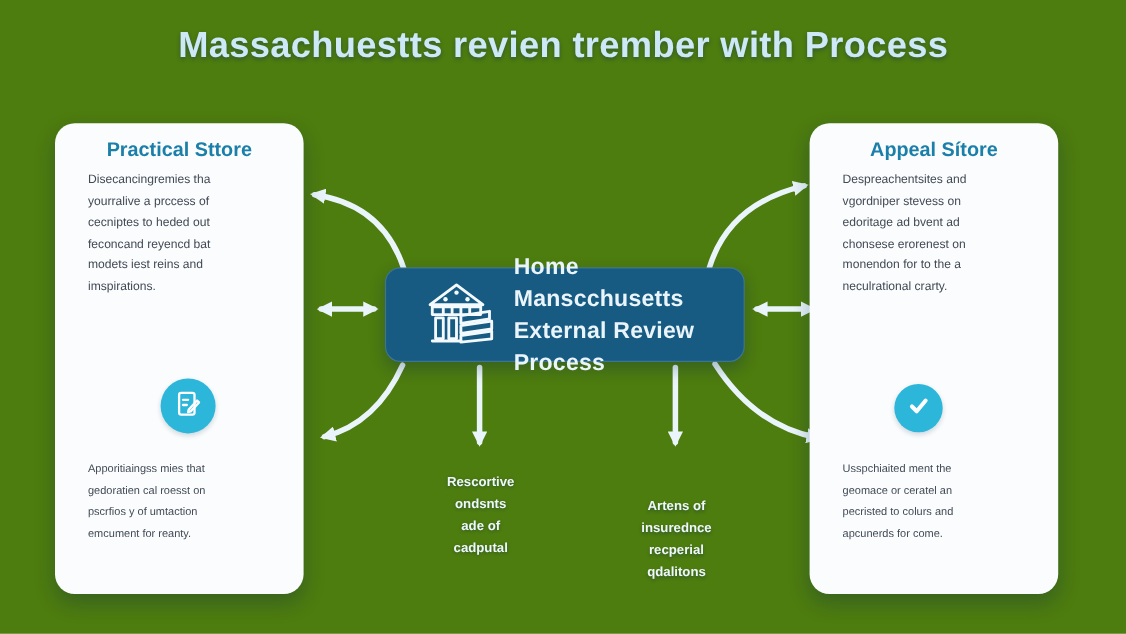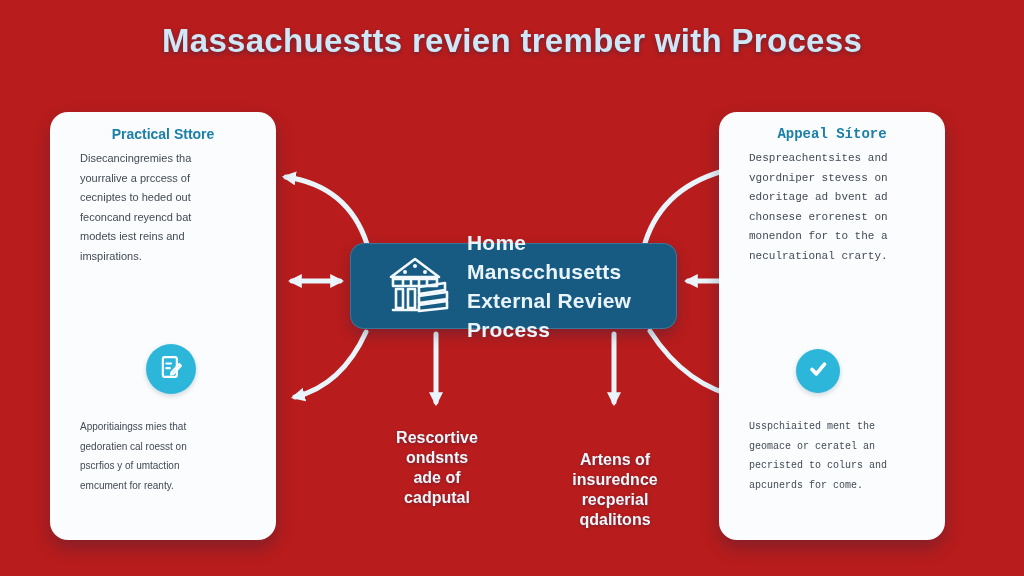--- a/index.html
+++ b/index.html
@@ -1,36 +1,36 @@
 <!DOCTYPE html>
 <html><head>
 <meta charset="utf-8">
 <style>
   html,body { margin:0; padding:0; }
   .stage {
     position:relative; width:1024px; height:576px; overflow:hidden;
-    background:#b91c1c;
+    background:#4d7c0f;
     font-family:"Liberation Sans", sans-serif;
   }
   .title {
     position:absolute; top:22px; left:0; width:100%;
     text-align:center; font-size:33px; font-weight:bold;
     color:#cfe8f7; letter-spacing:.3px;
     text-shadow:0 2px 4px rgba(8,48,88,.45);
   }
   .card {
     position:absolute; top:112px; width:226px; height:428px;
     background:#fafcfd; border-radius:18px;
     box-shadow:0 8px 18px rgba(6,40,72,.30);
   }
   .card.left  { left:50px; }
-  .card.right { left:719px;font-family:Liberation Mono, monospace; }
+  .card.right { left:736px; }
   .card-title {
     margin-top:14px; text-align:center;
-    color:#1a7fa9; font-weight:bold; font-size:14px;
+    color:#1a7fa9; font-weight:bold; font-size:18px;
   }
   .card-body {
     margin:7px 10px 0 30px;
     font-size:11px; line-height:19.5px; color:#424a55;
     white-space:pre-line;
   }
   .icon-circle {
     position:absolute; border-radius:50%; background:#2cb7da;
     display:flex; align-items:center; justify-content:center;
     box-shadow:0 2px 5px rgba(6,40,72,.18);
@@ -50,21 +50,21 @@
     box-sizing:border-box;
     display:flex; align-items:center; padding-left:34px;
   }
   .center-box-label {
     margin-left:14px; font-size:21px; font-weight:600;
     color:#e9f4fb; line-height:29px; white-space:pre-line;
     letter-spacing:.2px;
   }
   .flow-label {
     position:absolute; width:140px; text-align:center;
-    color:#f0f7fb; font-size:16px; font-weight:600; line-height:20px;
+    color:#f0f7fb; font-size:12px; font-weight:600; line-height:20px;
     white-space:pre-line; text-shadow:0 1px 3px rgba(8,48,88,.4);
   }
   .flow-label.one { left:367px; top:428px; }
   .flow-label.two { left:545px; top:426px;margin-top:24px; }
   .arrows { position:absolute; left:0; top:0; pointer-events:none; }
 </style>
 </head>
 <body>
 
 <div class="stage">

